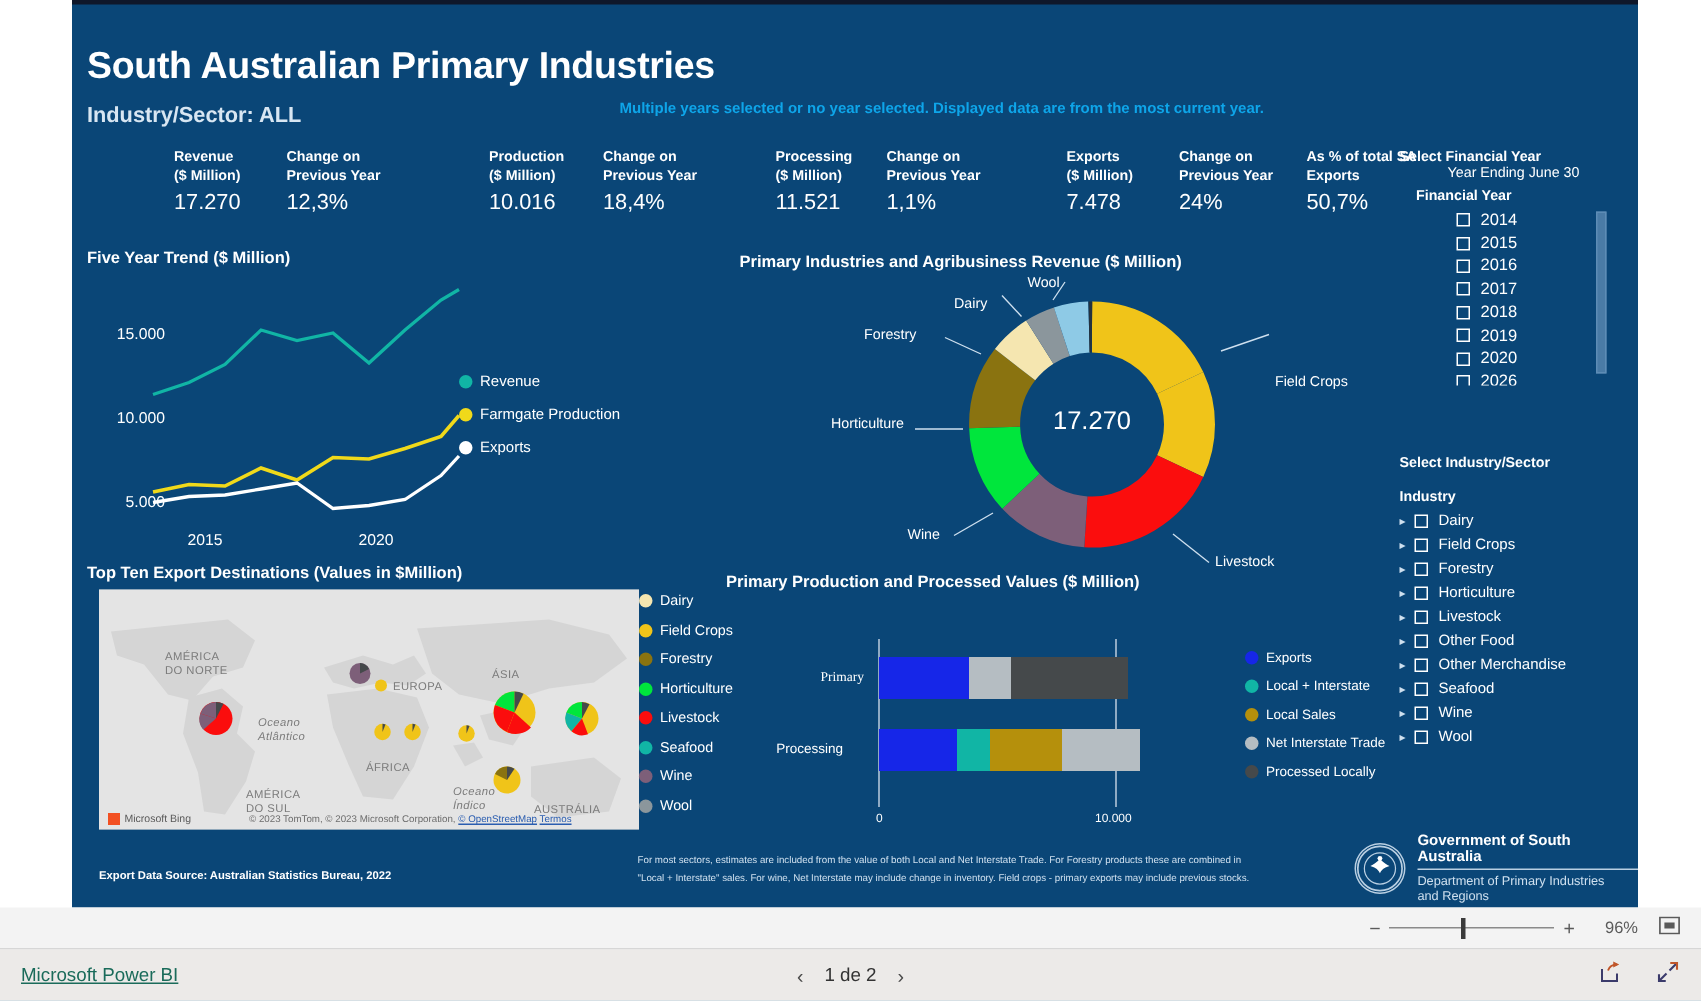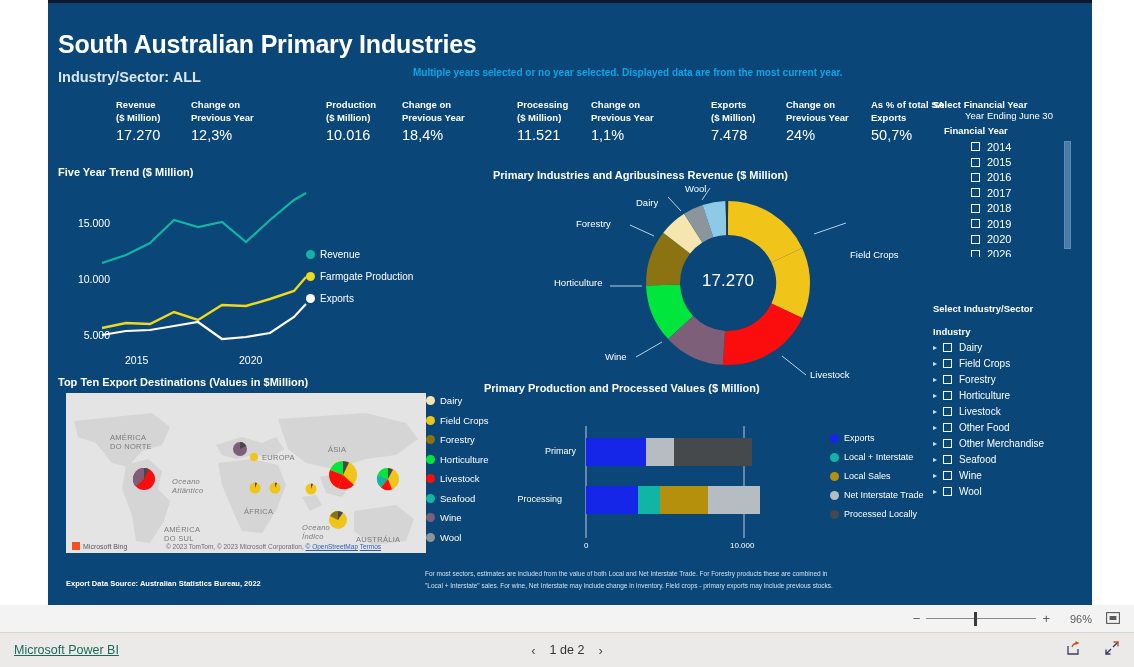--- a/index.html
+++ b/index.html
@@ -409,21 +409,21 @@
 
         <rect x="108" y="40" width="60" height="28" fill="#1626e8"></rect>
         <rect x="168" y="40" width="28" height="28" fill="#b5bdc2"></rect>
         <rect x="196" y="40" width="78" height="28" fill="#45494b"></rect>
 
         <rect x="108" y="88" width="52" height="28" fill="#1626e8"></rect>
         <rect x="160" y="88" width="22" height="28" fill="#11b5a5"></rect>
         <rect x="182" y="88" width="48" height="28" fill="#b5900c"></rect>
         <rect x="230" y="88" width="52" height="28" fill="#b5bdc2"></rect>
       </svg>
-      <div class="bc-catlab" style="left:34px; top:48px;">Primary</div>
+      <div class="bc-catlab" style="left:34px; top:48px;font-family:Liberation Serif, serif;">Primary</div>
       <div class="bc-catlab" style="left:20px; top:96px;">Processing</div>
       <div class="bc-axlab" style="left:106px;top:143px;">0</div>
       <div class="bc-axlab" style="left:252px;top:143px;">10.000</div>
 
       <div class="bc-legend">
         <div class="row">
           <span class="dot" style="background:#1626e8;"></span>
           <span class="txt">Exports</span>
           </div>
         <div class="row">
@@ -444,20 +444,34 @@
           </div>
       </div>
     </div>
 
     <div class="srcnote">Export Data Source: Australian Statistics Bureau, 2022</div>
     <div class="footnote">
       <div>For  most sectors, estimates are included from the value of both Local and Net Interstate Trade. For  Forestry products these are combined in</div>
       <div>"Local + Interstate" sales. For wine, Net Interstate may include change in inventory. Field crops - primary exports may include previous stocks.</div>
     </div>
 
+    <div class="logo">
+      <svg class="crest" viewBox="0 0 40 40">
+        <circle cx="20" cy="20" r="18.5" fill="none" stroke="#b9cfe2" stroke-width="1.4"></circle>
+        <circle cx="20" cy="20" r="13" fill="none" stroke="#b9cfe2" stroke-width="1"></circle>
+        <path d="M20,12 C23,15 26,17 28,18 C25,19 22,20 20,24 C18,20 15,19 12,18 C14,17 17,15 20,12 Z" fill="#ffffff"></path>
+        <circle cx="20" cy="11.5" r="2" fill="#ffffff"></circle>
+      </svg>
+      <div style="margin-left:8px;">
+        <div class="logo-t1">Government of South Australia</div>
+        <div class="logo-rule"></div>
+        <div class="logo-t2">Department of Primary Industries</div>
+        <div class="logo-t2">and Regions</div>
+      </div>
+    </div>
 
     <div class="slicer-fy">
       <div class="s-title">Select  Financial Year</div>
       <div class="s-sub">Year Ending June 30</div>
       <div class="s-field" style="margin-top:4px;">Financial Year</div>
       <div class="s-list">
         <div class="s-item">
           <span class="cbox"></span>
           <span class="s-lab">2014</span>
           </div>

